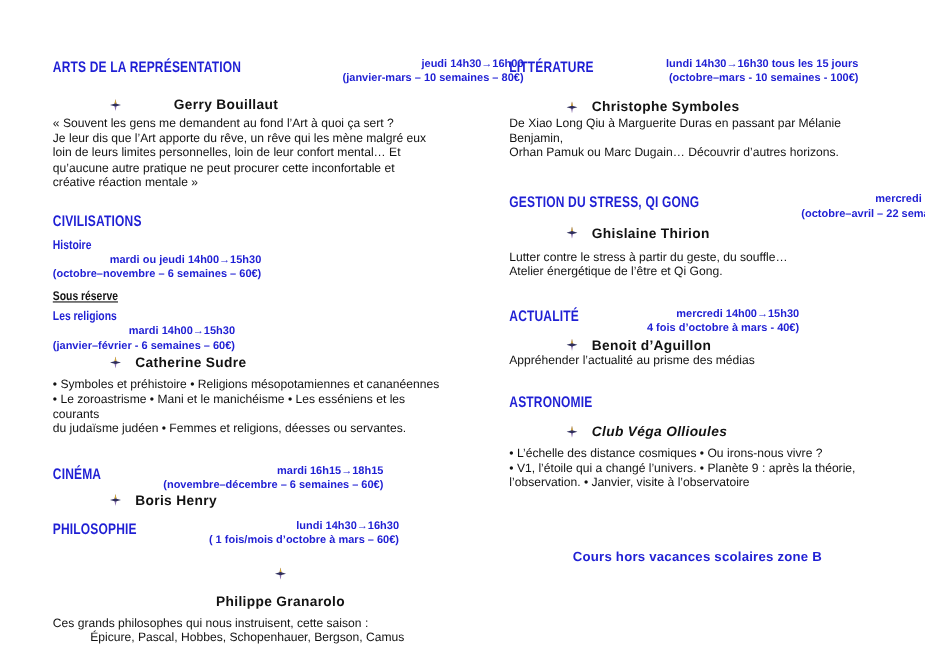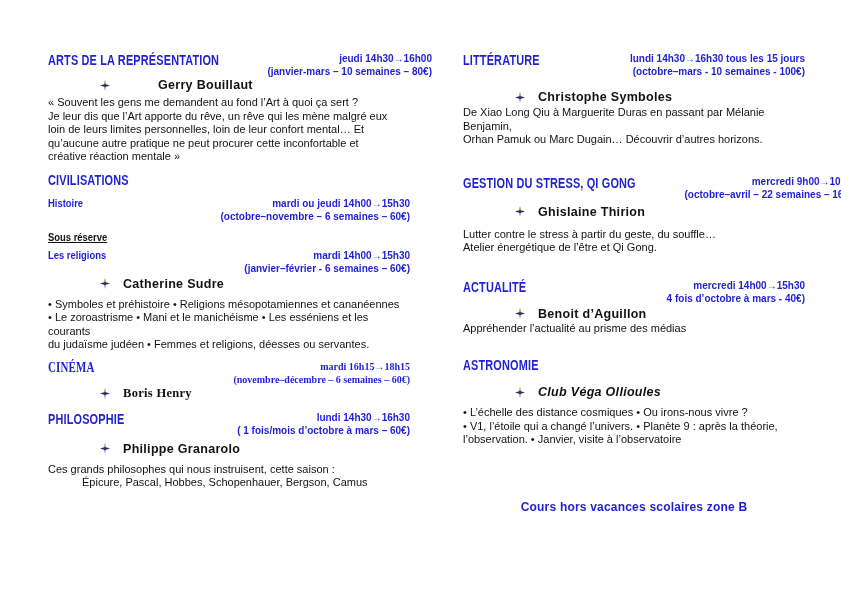--- a/index.html
+++ b/index.html
@@ -8,22 +8,22 @@
   }
   html,body{margin:0;padding:0;}
   body{
     width:841px;height:594px;background:#ffffff;position:relative;overflow:hidden;
     font-family:"Liberation Sans", sans-serif;color:var(--ink);
   }
   .col{position:absolute;top:52px;}
   .col-left{left:48px;width:362px;}
   .col-right{left:463px;width:342px;}
 
-  .head-row{display:flex;justify-content:space-between;align-items:flex-start;min-height:26px;}
-  .sub-row{display:flex;justify-content:space-between;align-items:flex-start;}
+  .head-row{display:flex;justify-content:flex-start;align-items:flex-start;min-height:26px;gap:44px;}
+  .sub-row{display:flex;justify-content:space-between;align-items:flex-start;flex-direction:column;}
 
   .title{
     margin:0;font-size:14px;line-height:16px;font-weight:bold;color:var(--blue);
     transform:scaleX(0.78);transform-origin:left top;white-space:nowrap;letter-spacing:0.2px;
   }
   .subhead{
     font-size:11.5px;line-height:13px;font-weight:bold;color:var(--blue);
     transform:scaleX(0.82);transform-origin:left top;white-space:nowrap;
   }
   .note{
@@ -36,36 +36,36 @@
     text-align:right;white-space:pre-line;flex-shrink:0;
   }
   .author-row{display:flex;align-items:center;gap:13px;padding-left:52px;}
   .author{font-size:12.5px;font-weight:bold;color:var(--ink);letter-spacing:0.3px;}
   .star{display:inline-flex;flex-shrink:0;}
   .body{font-size:11px;line-height:13.5px;margin:0;white-space:pre-line;color:var(--ink);}
   .body b{font-weight:bold;}
   .indent{padding-left:34px;}
 
   
-  .sec-civ{margin-top:8px;}
-  .sec-cinema{margin-top:8px;font-family:Liberation Serif, serif;}
+  .sec-civ{margin-top:18px;}
+  .sec-cinema{margin-top:24px;}
   .sec-philo{margin-top:10px;}
   .sec-stress{margin-top:28px;}
   .sec-act{margin-top:24px;}
   .sec-astro{margin-top:22px;}
 
-  .sec-arts .author-row{margin-top:0;gap:48px;}
+  .sec-arts .author-row{margin-top:10px;gap:48px;}
   .sec-arts .body{margin-top:4px;}
   .sec-civ .sub-row-1{margin-top:9px;}
   .sec-civ .sub-row-2{margin-top:5px;}
   .sec-civ .author-row{margin-top:2px;}
   .sec-civ .body{margin-top:7px;}
   .sec-cinema .author-row{margin-top:0;}
   .sec-cinema .body{margin-top:5px;}
-  .sec-philo .author-row{margin-top:5px;}
+  .sec-philo .author-row{margin-top:18px;flex-direction:column;}
   .sec-philo .body{margin-top:7px;}
   .sec-lit .author-row{margin-top:12px;}
   .sec-lit .body{margin-top:2px;}
   .sec-stress .author-row{margin-top:4px;}
   .sec-stress .body{margin-top:9px;}
   .sec-act .author-row{margin-top:2px;}
   .sec-act .body{margin-top:1px;}
   .sec-astro .author-row{margin-top:2px;font-style:italic;}
   .sec-astro .body{margin-top:7px;}
 

